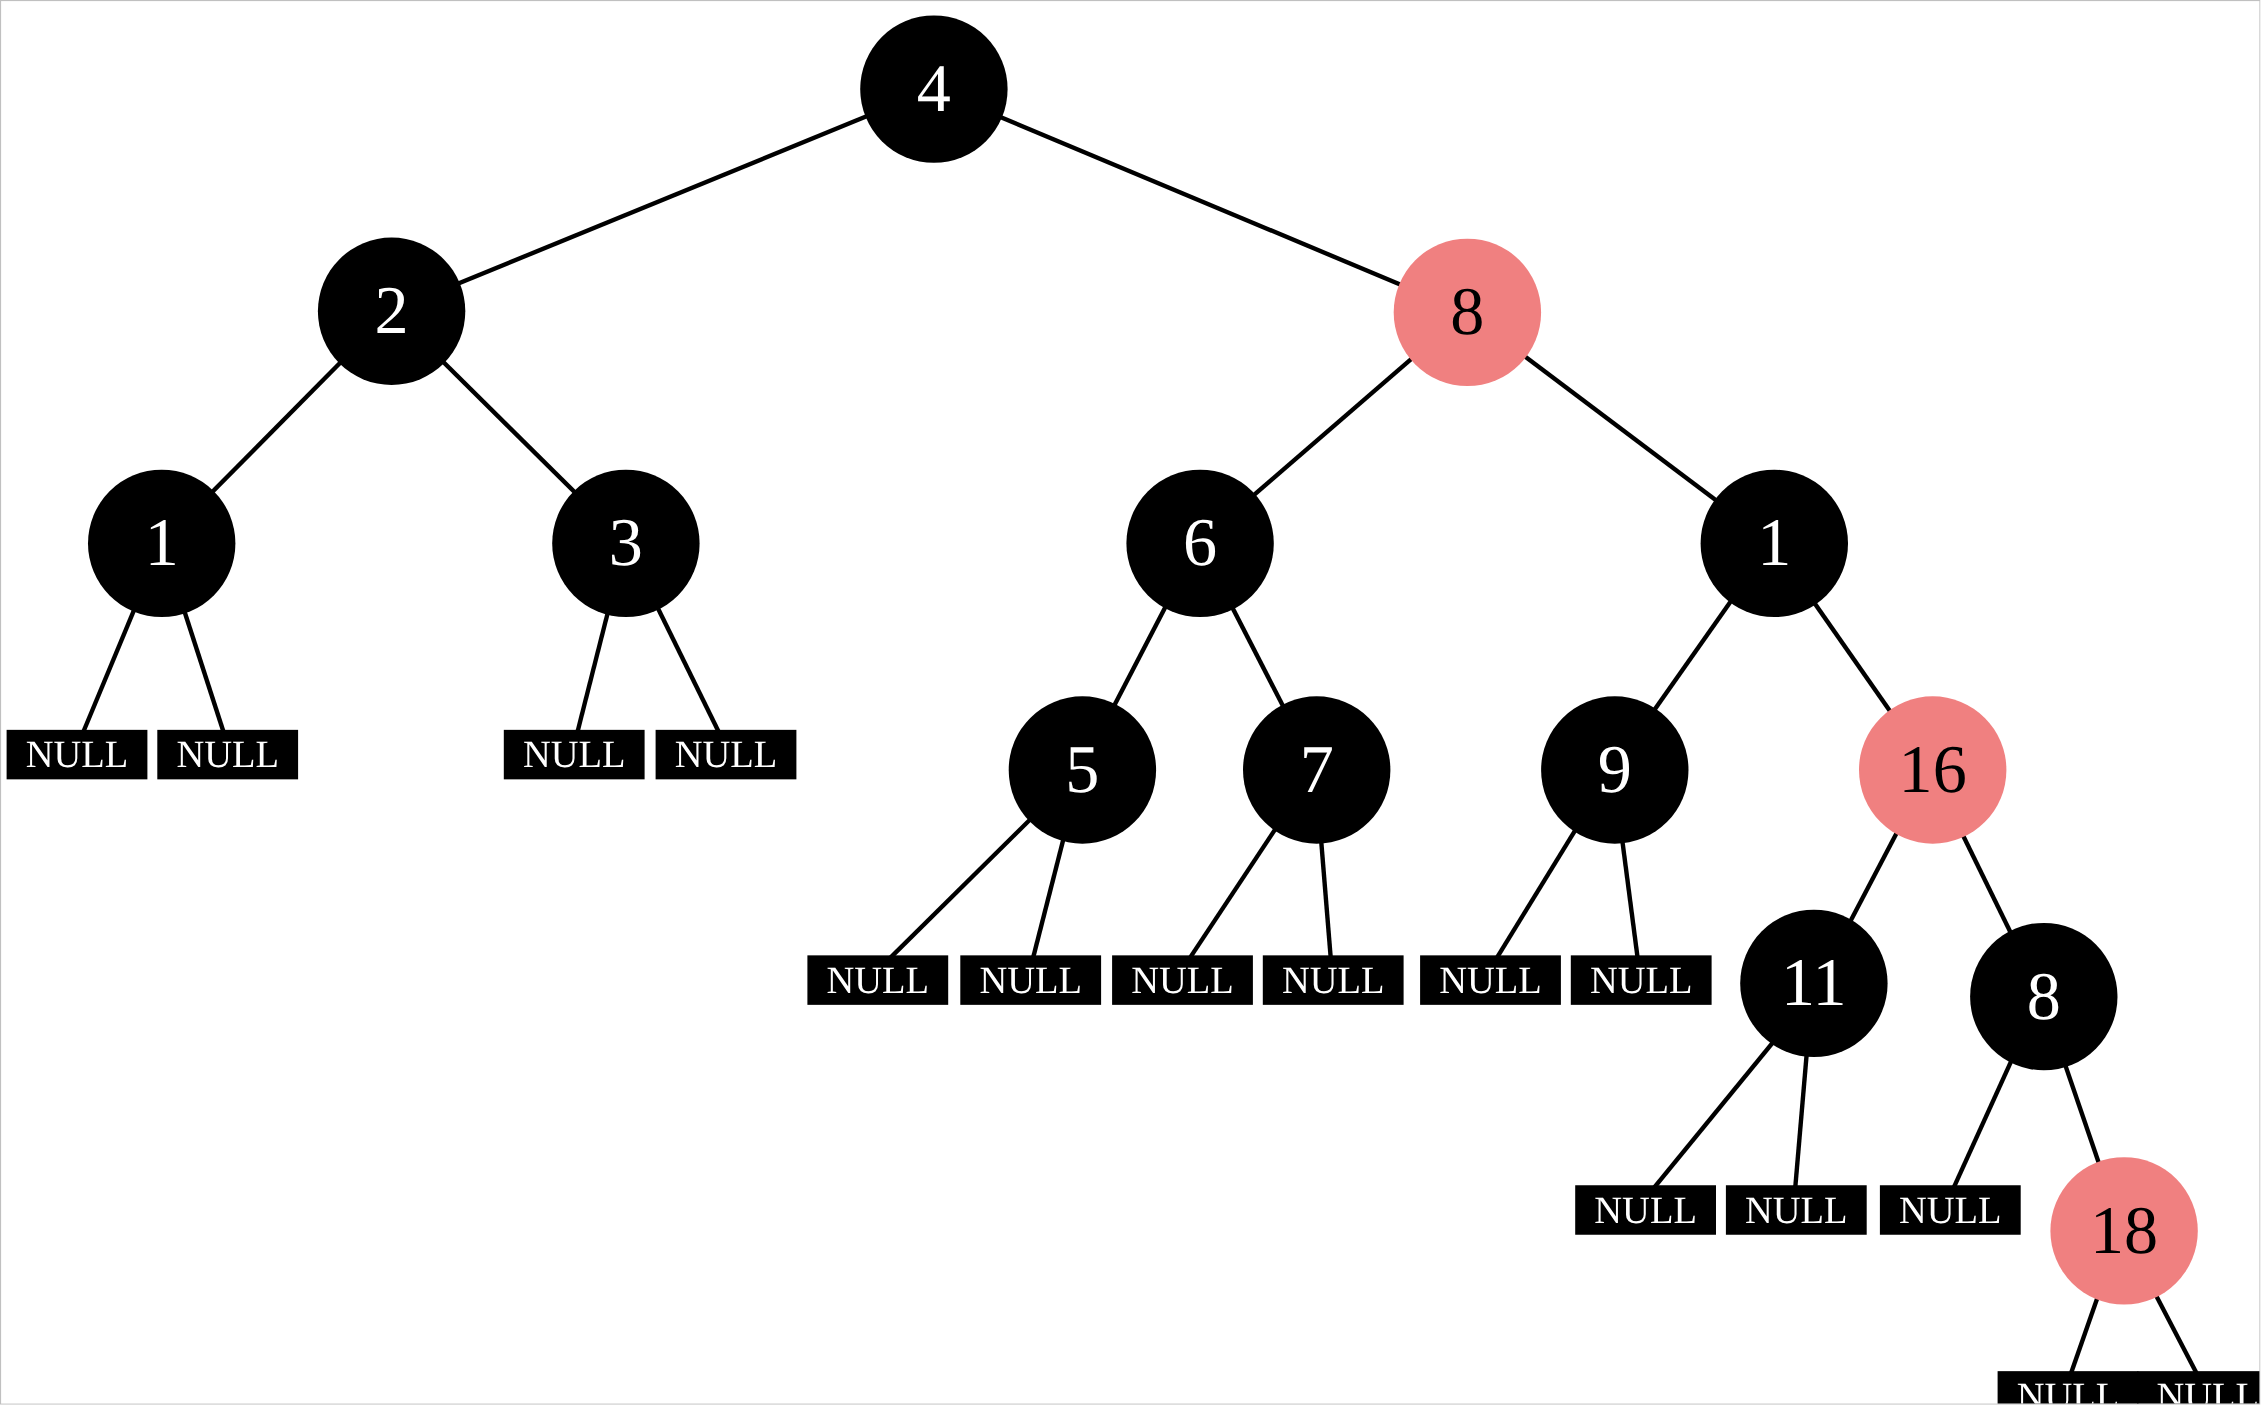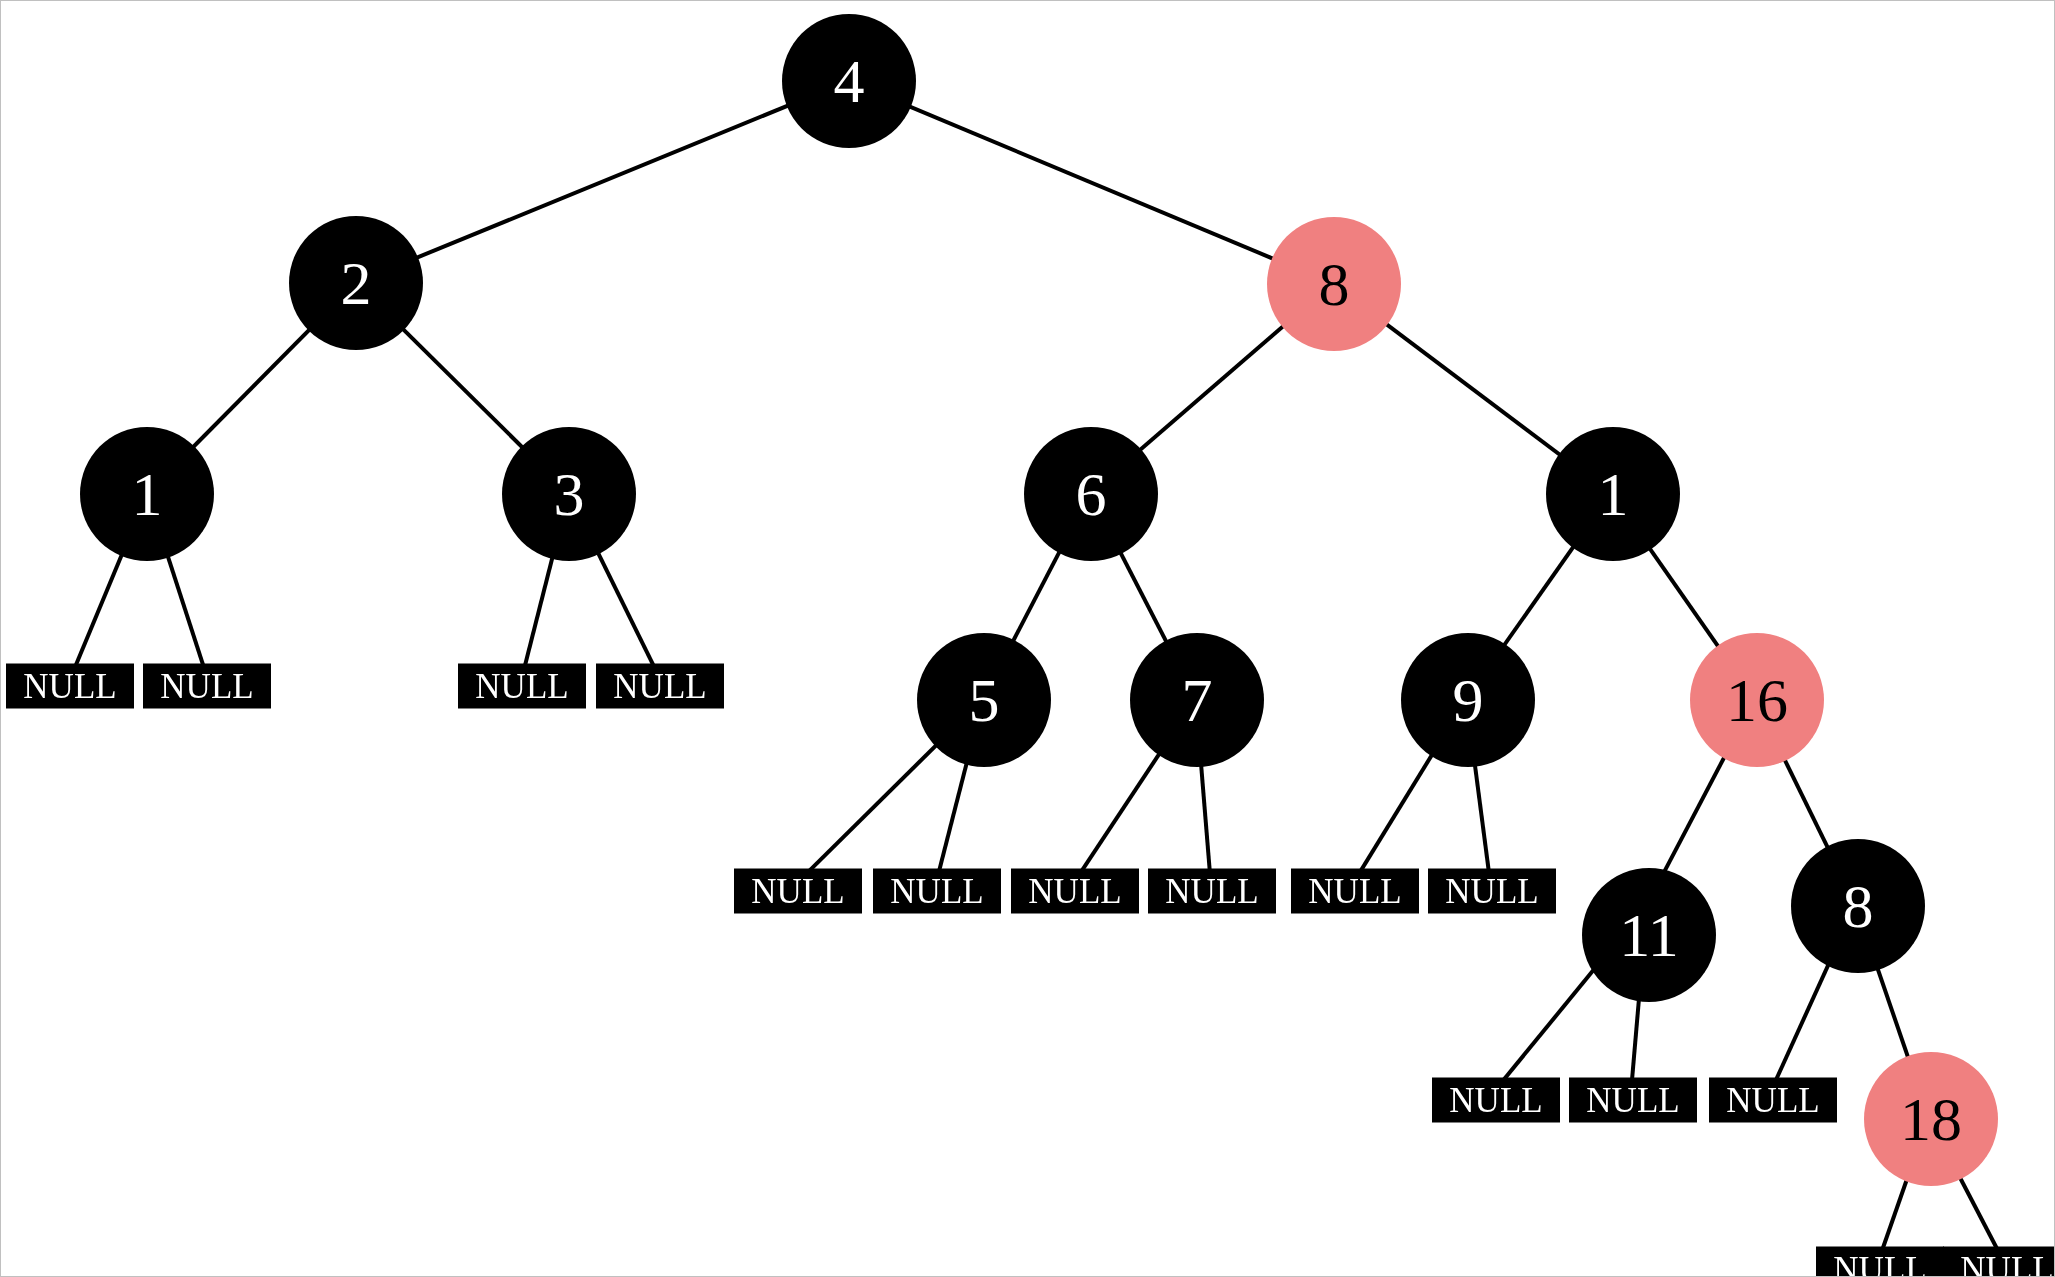--- a/index.html
+++ b/index.html
@@ -122,21 +122,21 @@
     </div>
   <div class="node black" style="left:1196px; top:699px;">
       <span>7</span>
     </div>
   <div class="node black" style="left:1467px; top:699px;">
       <span>9</span>
     </div>
   <div class="node red" style="left:1756px; top:699px;">
       <span>16</span>
     </div>
-  <div class="node black" style="left:1648px; top:934px;">
+  <div class="node black" style="left:1648px; top:893px;">
       <span>11</span>
     </div>
   <div class="node black" style="left:1857px; top:905px;">
       <span>8</span>
     </div>
   <div class="node red" style="left:1930px; top:1118px;">
       <span>18</span>
     </div>
 
   <div class="null-box" style="left:69px;   top:685px;">NULL</div>

